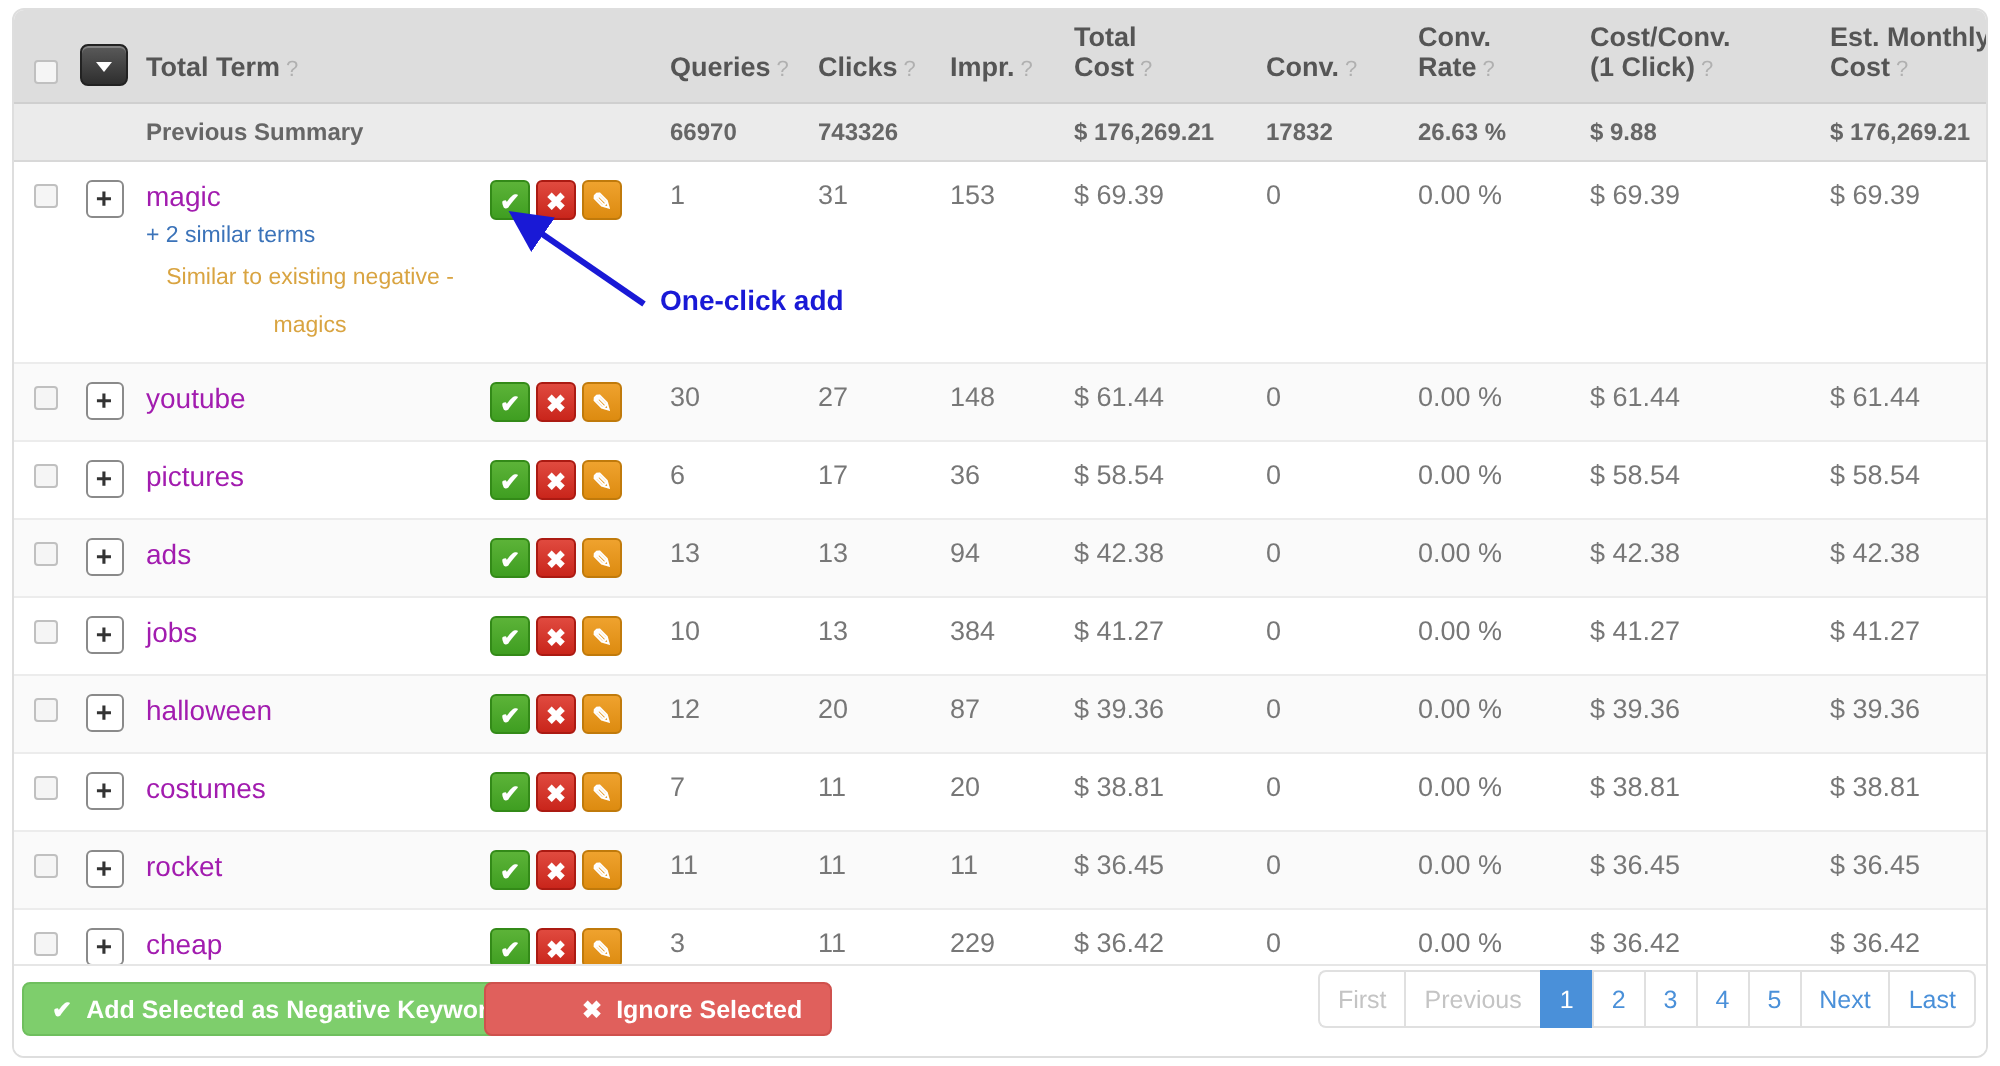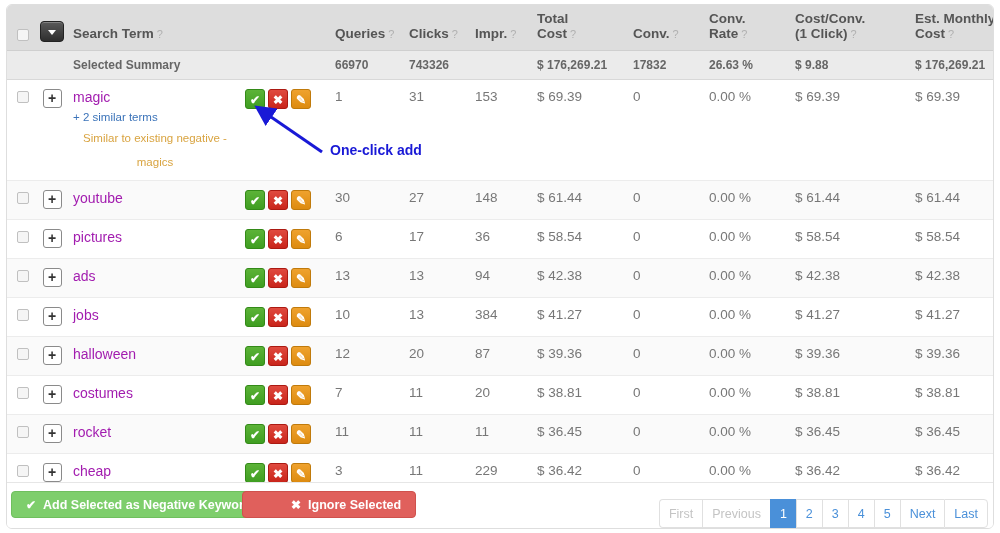--- a/index.html
+++ b/index.html
@@ -194,21 +194,21 @@
     border-radius: 4px;
     background: #ffffff;
     color: #777777;
     font-size: 12px;
     line-height: 28px;
     text-align: center;
   }
 
   .pager {
     position: absolute;
-    right: 5px; top: 16px;
+    right: 5px; top: 2px;
     height: 29px;
     white-space: nowrap;
     font-size: 0;
   }
   .pg {
     display: inline-block;
     height: 29px;
     min-width: 24px;
     padding: 0 9px;
     border: 1px solid #e0e0e0;
@@ -244,21 +244,21 @@
     <table class="grid">
       <thead>
         <tr>
           <th class="c-check">
             <span class="chk"></span>
           </th>
           <th class="c-exp">
             <span class="dropbtn"></span>
           </th>
           <th class="c-term">
-            <span>Search Term</span><span class="hq">?</span>
+            <span>Total Term</span><span class="hq">?</span>
           </th>
           <th class="c-act"></th>
           <th class="c-queries">
             <span>Queries</span><span class="hq">?</span>
           </th>
           <th class="c-clicks">
             <span>Clicks</span><span class="hq">?</span>
           </th>
           <th class="c-impr">
             <span>Impr.</span><span class="hq">?</span>
@@ -281,21 +281,21 @@
           <th class="c-emc">
             <div>Est. Monthly</div>
             <span>Cost</span><span class="hq">?</span>
           </th>
         </tr>
       </thead>
       <tbody>
         <tr class="summary">
           <td></td>
           <td></td>
-          <td>Selected Summary</td>
+          <td>Previous Summary</td>
           <td></td>
           <td>66970</td>
           <td>743326</td>
           <td></td>
           <td>$ 176,269.21</td>
           <td>17832</td>
           <td>26.63 %</td>
           <td>$ 9.88</td>
           <td>$ 176,269.21</td>
         </tr>

